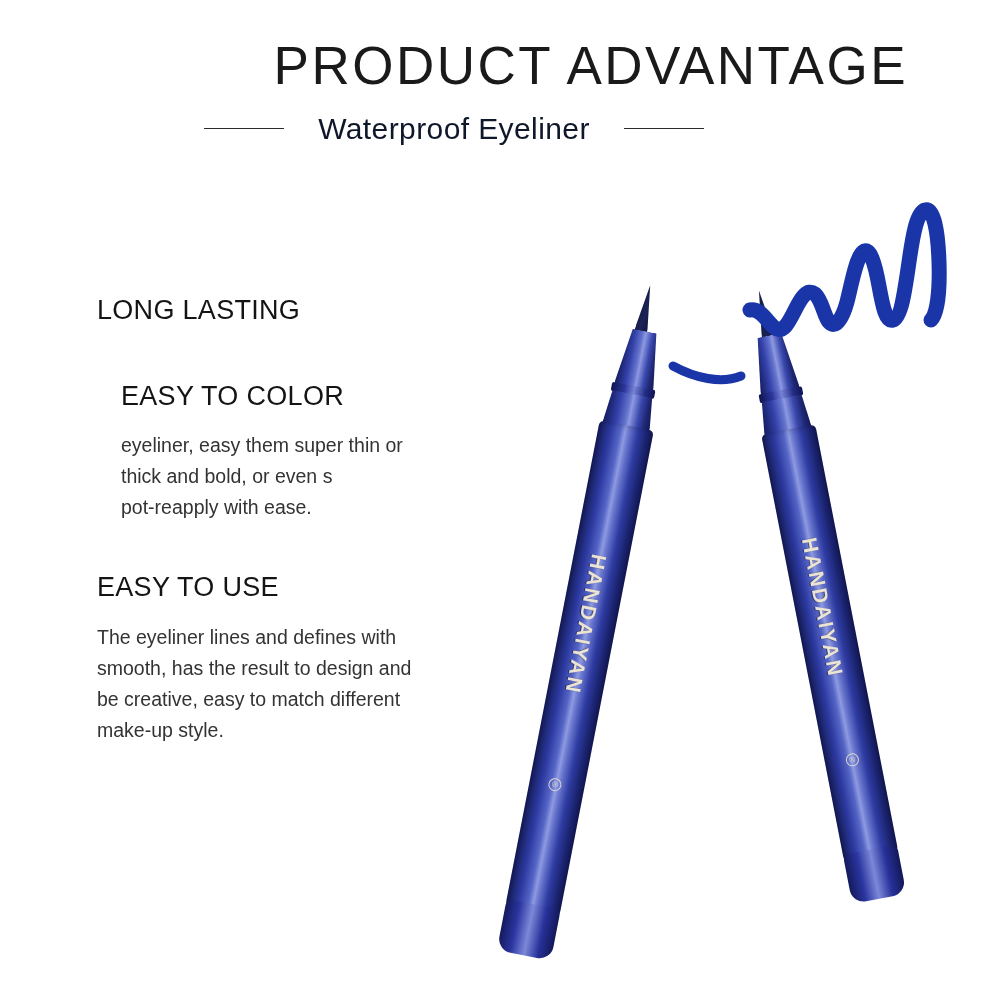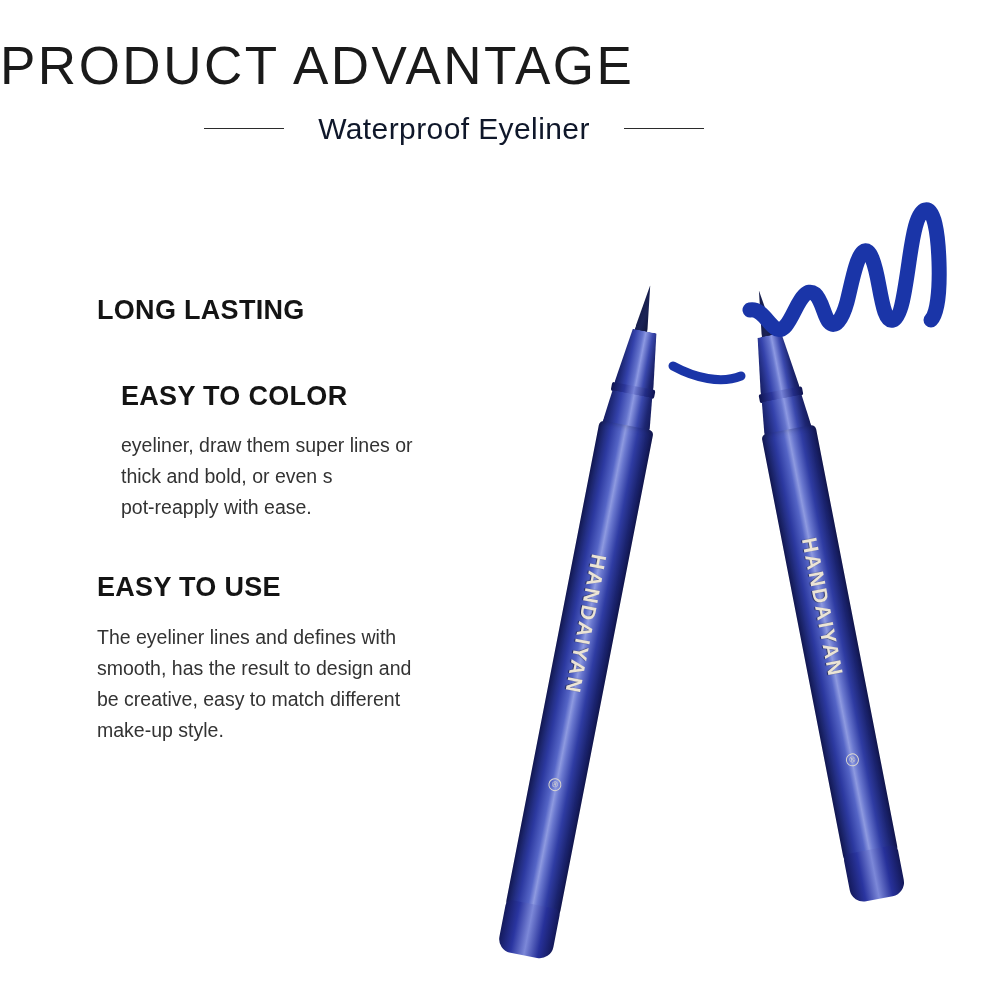--- a/index.html
+++ b/index.html
@@ -5,21 +5,21 @@
   * { margin:0; padding:0; box-sizing:border-box; }
   html,body { width:1000px; height:1000px; }
   body {
     background:#ffffff;
     font-family:"Liberation Sans", sans-serif;
     position:relative;
     overflow:hidden;
   }
 
   
-  .header { position:absolute; top:0; left:0; width:908px; text-align:left; }
+  .header { position:absolute; top:0; left:0; width:908px; text-align:right; }
   .main-title {
     font-size:53px;
     font-weight:300;
     letter-spacing:2.5px;
     color:#1a1a1a;
     margin-top:38px;
     line-height:1.05;
     white-space:nowrap;
   }
   .subtitle-row {
@@ -36,21 +36,21 @@
     color:#0f172a;
     letter-spacing:0.4px;
     white-space:nowrap;
   }
 
   
   .features { position:absolute; left:97px; top:296px; width:430px; }
   .feature { margin-bottom:0; }
   .feature-title {
     font-size:27px;
-    font-weight:700;
+    font-weight:400;
     color:#141414;
     letter-spacing:0.3px;
     line-height:1.1;
   }
   .feature-body {
     font-size:19.5px;
     font-weight:400;
     color:#333333;
     line-height:31px;
     margin-top:19px;
@@ -135,21 +135,21 @@
 
 <div class="features">
 
   <div class="feature f1">
     <div class="feature-title">LONG LASTING</div>
   </div>
 
   <div class="feature f2">
     <div class="feature-title">EASY TO COLOR</div>
     <div class="feature-body">
-      <span>eyeliner, draw them super lines or</span>
+      <span>eyeliner, easy them super thin or</span>
       <span>thick and bold, or even s</span>
       <span>pot-reapply with ease.</span>
     </div>
   </div>
 
   <div class="feature f3">
     <div class="feature-title">EASY TO USE</div>
     <div class="feature-body">
       <span>The eyeliner lines and defines with</span>
       <span>smooth, has the result to design and</span>

